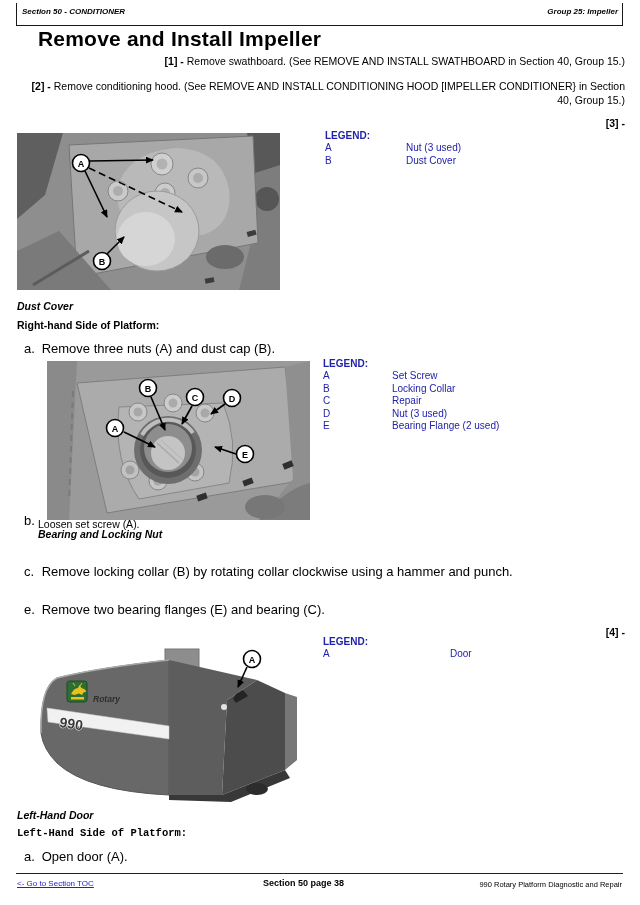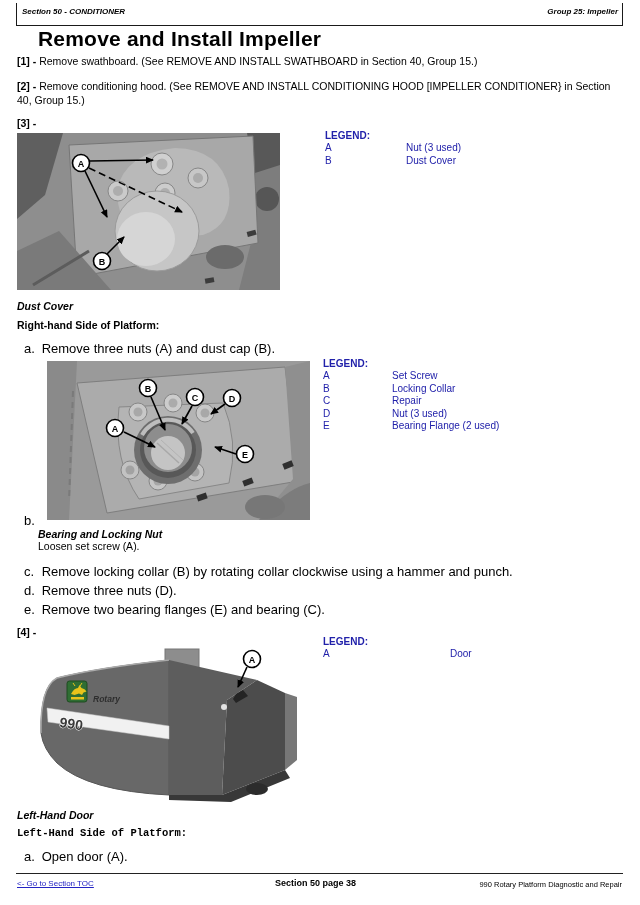--- a/index.html
+++ b/index.html
@@ -7,37 +7,37 @@
     position:relative;width:640px;height:905px;background:#fff;
     font-family:"Liberation Sans",sans-serif;color:#000;overflow:hidden;
   }
   .abs{position:absolute;}
   
   .hdr-rule{left:16px;top:25px;width:607px;height:1px;background:#1a1a1a;}
   .hdr-tick{top:3px;width:1px;height:22px;background:#1a1a1a;}
   .hdr-text{top:7px;font-size:8px;font-weight:bold;font-style:italic;white-space:nowrap;}
   .title{left:38px;top:27px;font-size:21px;font-weight:bold;letter-spacing:.2px;}
   
-  .step{left:17px;width:608px;font-size:10.5px;line-height:13.5px;}
+  .step{left:17px;width:608px;font-size:10.5px;line-height:13.5px;text-align:right;}
   .step b{font-weight:bold;}
   .h-bold-italic{left:17px;font-size:10.5px;font-weight:bold;font-style:italic;}
   .h-bold{left:17px;font-size:10.5px;font-weight:bold;}
   .list-item{left:24px;width:600px;font-size:13px;line-height:13px;}
   .li-key{display:inline-block;width:14px;}
   .sub-hdr{left:38px;font-size:10.5px;font-weight:bold;font-style:italic;}
   .sub-txt{left:38px;font-size:10.5px;}
   
   .legend{color:#2121AA;font-size:10px;line-height:12.4px;}
   .legend .lg-title{font-weight:bold;}
   .legend .row{display:flex;}
   .lg1 .key{width:81px;} .lg2 .key{width:69px;} .lg3 .key{width:127px;}
   
   .ftr-rule{left:16px;top:873px;width:607px;height:1px;background:#222;}
   .ftr-link{left:17px;top:879px;font-size:8px;color:#2323C4;text-decoration:underline;white-space:nowrap;}
-  .ftr-center{left:0;top:878px;width:607px;text-align:center;font-size:9px;font-weight:bold;margin-left:12px;}
+  .ftr-center{left:0;top:878px;width:607px;text-align:center;font-size:9px;font-weight:bold;}
   .ftr-right{right:18px;top:880px;font-size:7.5px;text-align:right;}
   svg text{font-family:"Liberation Sans",sans-serif;}
   .callout-circle{fill:#fff;stroke:#000;stroke-width:1.6px;}
   .callout-letter{font-size:9px;font-weight:bold;fill:#000;}
   .arrow{stroke:#000;stroke-width:1.6;fill:none;}
 </style>
 </head>
 <body>
 
 <div class="page">
@@ -225,28 +225,24 @@
     <div class="row">
         <span class="key">E</span>
         <span>Bearing Flange (2 used)</span>
       </div>
   </div>
 
   <div class="abs list-item" style="top:514px;">
     <span class="li-key">b.</span>
   </div>
   <div class="abs sub-hdr" style="top:528px;">Bearing and Locking Nut</div>
-  <div class="abs sub-txt" style="top:540px;">Loosen set screw (A).</div>
+  <div class="abs sub-txt" style="top:518px;">Loosen set screw (A).</div>
   <div class="abs list-item" style="top:565px;">
     <span class="li-key">c.</span>
     <span>Remove locking collar (B) by rotating collar clockwise using a hammer and punch.</span>
-  </div>
-  <div class="abs list-item" style="top:584px;">
-    <span class="li-key">d.</span>
-    <span>Remove three nuts (D).</span>
   </div>
   <div class="abs list-item" style="top:603px;">
     <span class="li-key">e.</span>
     <span>Remove two bearing flanges (E) and bearing (C).</span>
   </div>
 
   <div class="abs step" style="top:626px;">
     <b>[4] -</b>
   </div>
 

